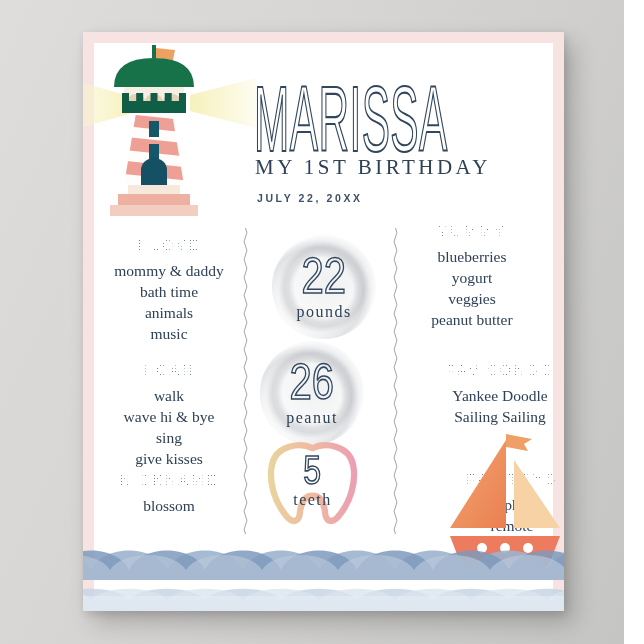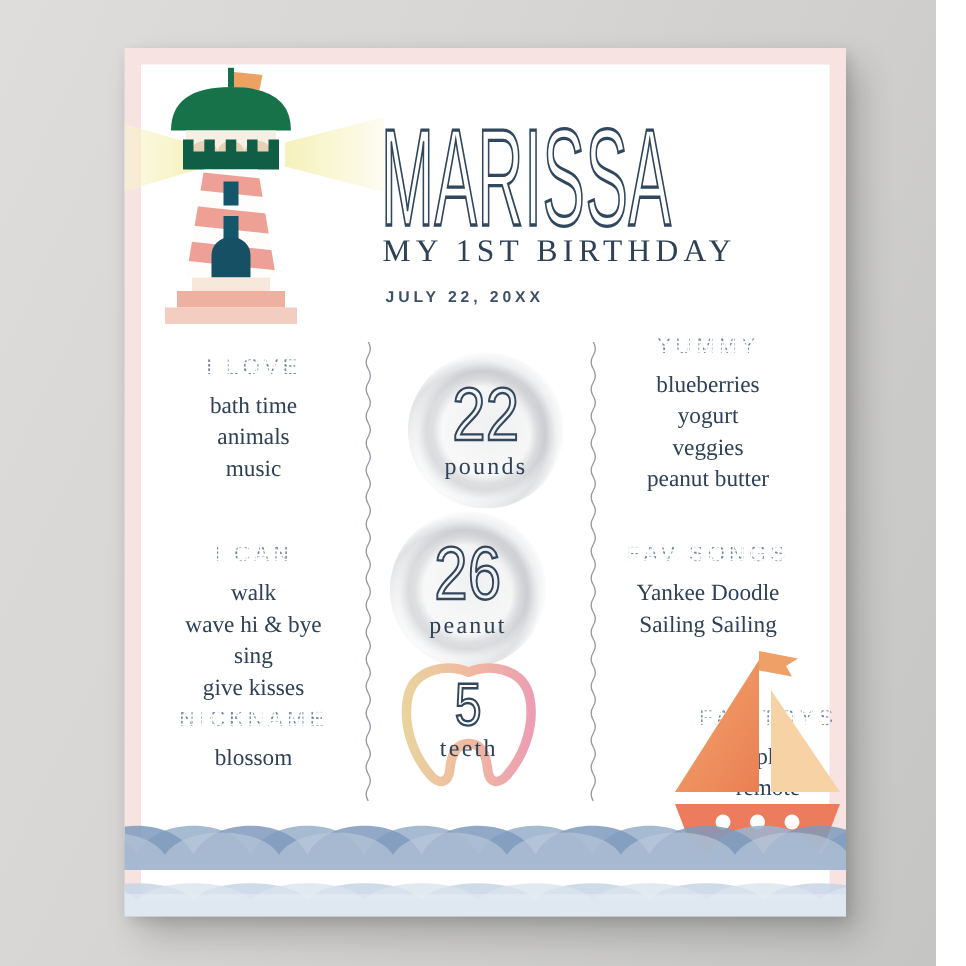--- a/index.html
+++ b/index.html
@@ -115,20 +115,21 @@
       <svg class="divider" style="left:148px;" viewBox="0 0 7 318">
         <path d="M3.5 0 q2.8 4.5 0 9 t0 9 t0 9 t0 9 t0 9 t0 9 t0 9 t0 9 t0 9 t0 9 t0 9 t0 9 t0 9 t0 9 t0 9 t0 9 t0 9 t0 9 t0 9 t0 9 t0 9 t0 9 t0 9 t0 9 t0 9 t0 9 t0 9 t0 9 t0 9 t0 9 t0 9 t0 9 t0 9 t0 9" fill="none" stroke="#939aa4" stroke-width="0.9"></path>
       </svg>
       <svg class="divider" style="left:298px;" viewBox="0 0 7 318">
         <path d="M3.5 0 q2.8 4.5 0 9 t0 9 t0 9 t0 9 t0 9 t0 9 t0 9 t0 9 t0 9 t0 9 t0 9 t0 9 t0 9 t0 9 t0 9 t0 9 t0 9 t0 9 t0 9 t0 9 t0 9 t0 9 t0 9 t0 9 t0 9 t0 9 t0 9 t0 9 t0 9 t0 9 t0 9 t0 9 t0 9 t0 9" fill="none" stroke="#939aa4" stroke-width="0.9"></path>
       </svg>
 
       <div class="sec" style="left:2px;top:193px;width:146px;">
         <div class="hd">I LOVE</div>
         <div class="items">
+          <div class="it">mommy &amp; daddy</div>
           <div class="it">bath time</div>
           <div class="it">animals</div>
           <div class="it">music</div>
         </div>
       </div>
       <div class="sec" style="left:2px;top:318px;width:146px;">
         <div class="hd">I CAN</div>
         <div class="items">
           <div class="it">walk</div>
           <div class="it">wave hi &amp; bye</div>
@@ -145,21 +146,21 @@
 
       <div class="sec" style="left:302px;top:179px;width:152px;">
         <div class="hd">YUMMY</div>
         <div class="items">
           <div class="it">blueberries</div>
           <div class="it">yogurt</div>
           <div class="it">veggies</div>
           <div class="it">peanut butter</div>
         </div>
       </div>
-      <div class="sec" style="left:302px;top:318px;width:152px;">
+      <div class="sec" style="left:302px;top:318px;width:152px;padding-left:28px;">
         <div class="hd">FAV SONGS</div>
         <div class="items">
           <div class="it">Yankee Doodle</div>
           <div class="it">Sailing Sailing</div>
         </div>
       </div>
       <div class="sec" style="left:302px;top:427px;width:152px;padding-left:40px;">
         <div class="hd">FAV TOYS</div>
         <div class="items">
           <div class="it">cellphone</div>

